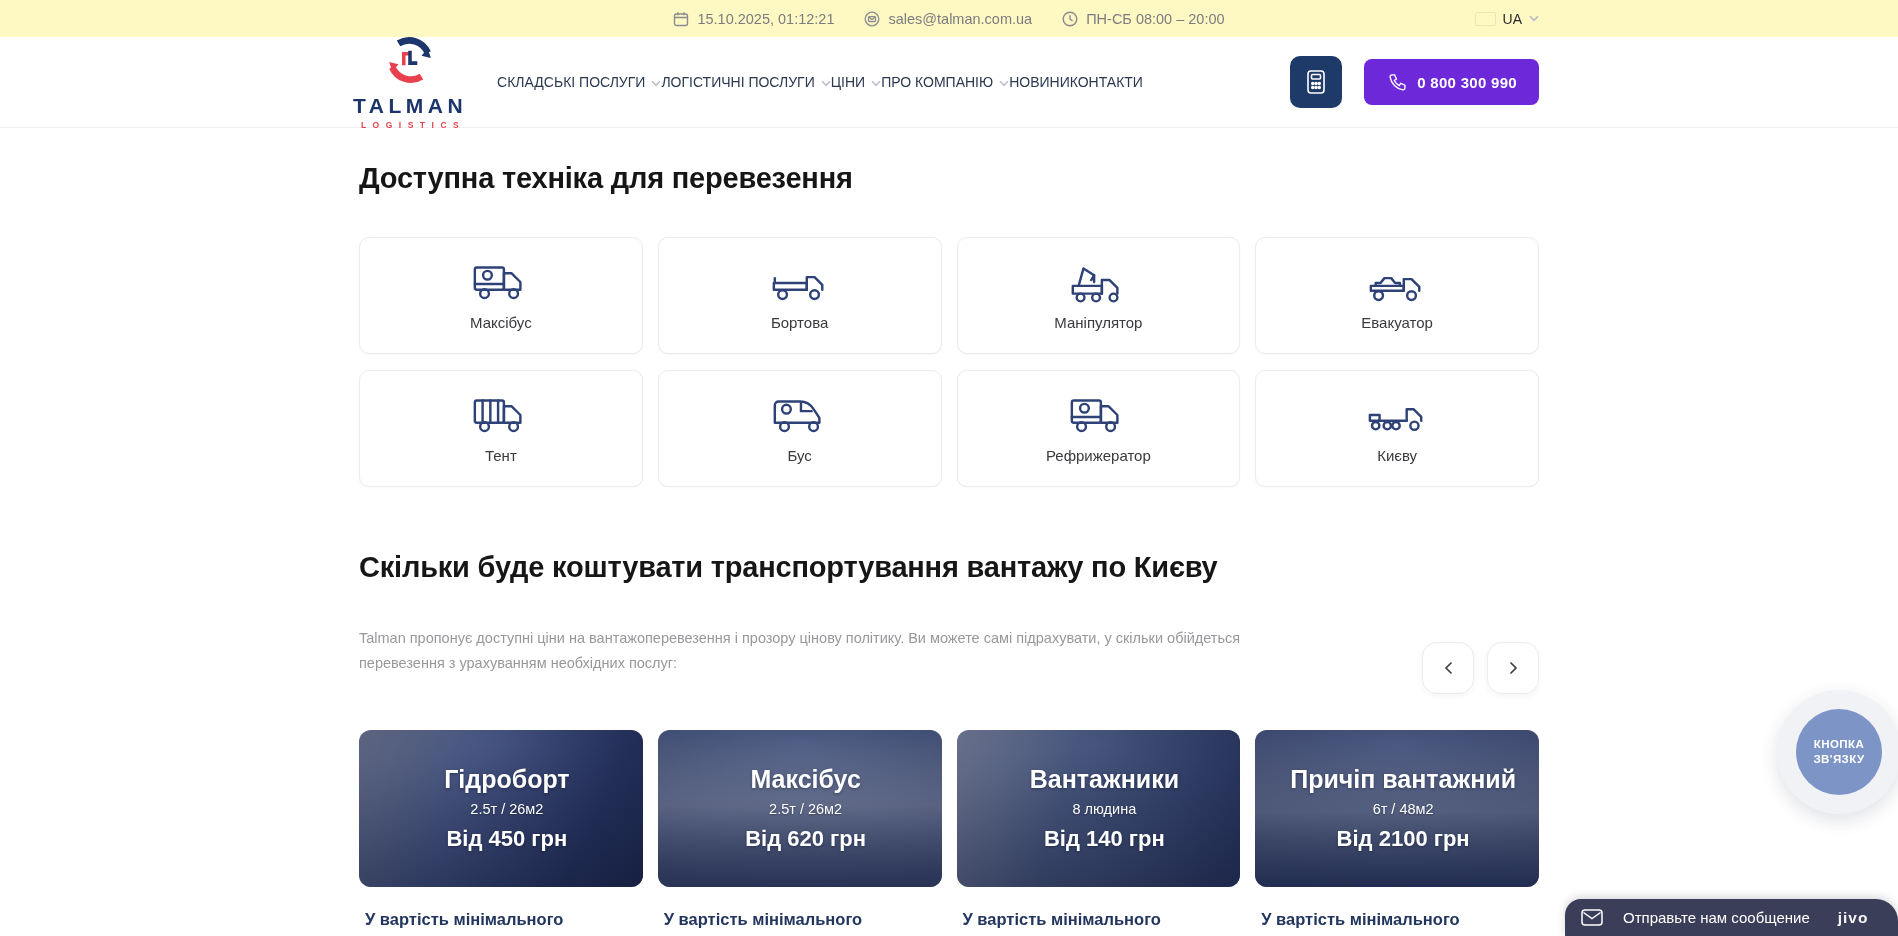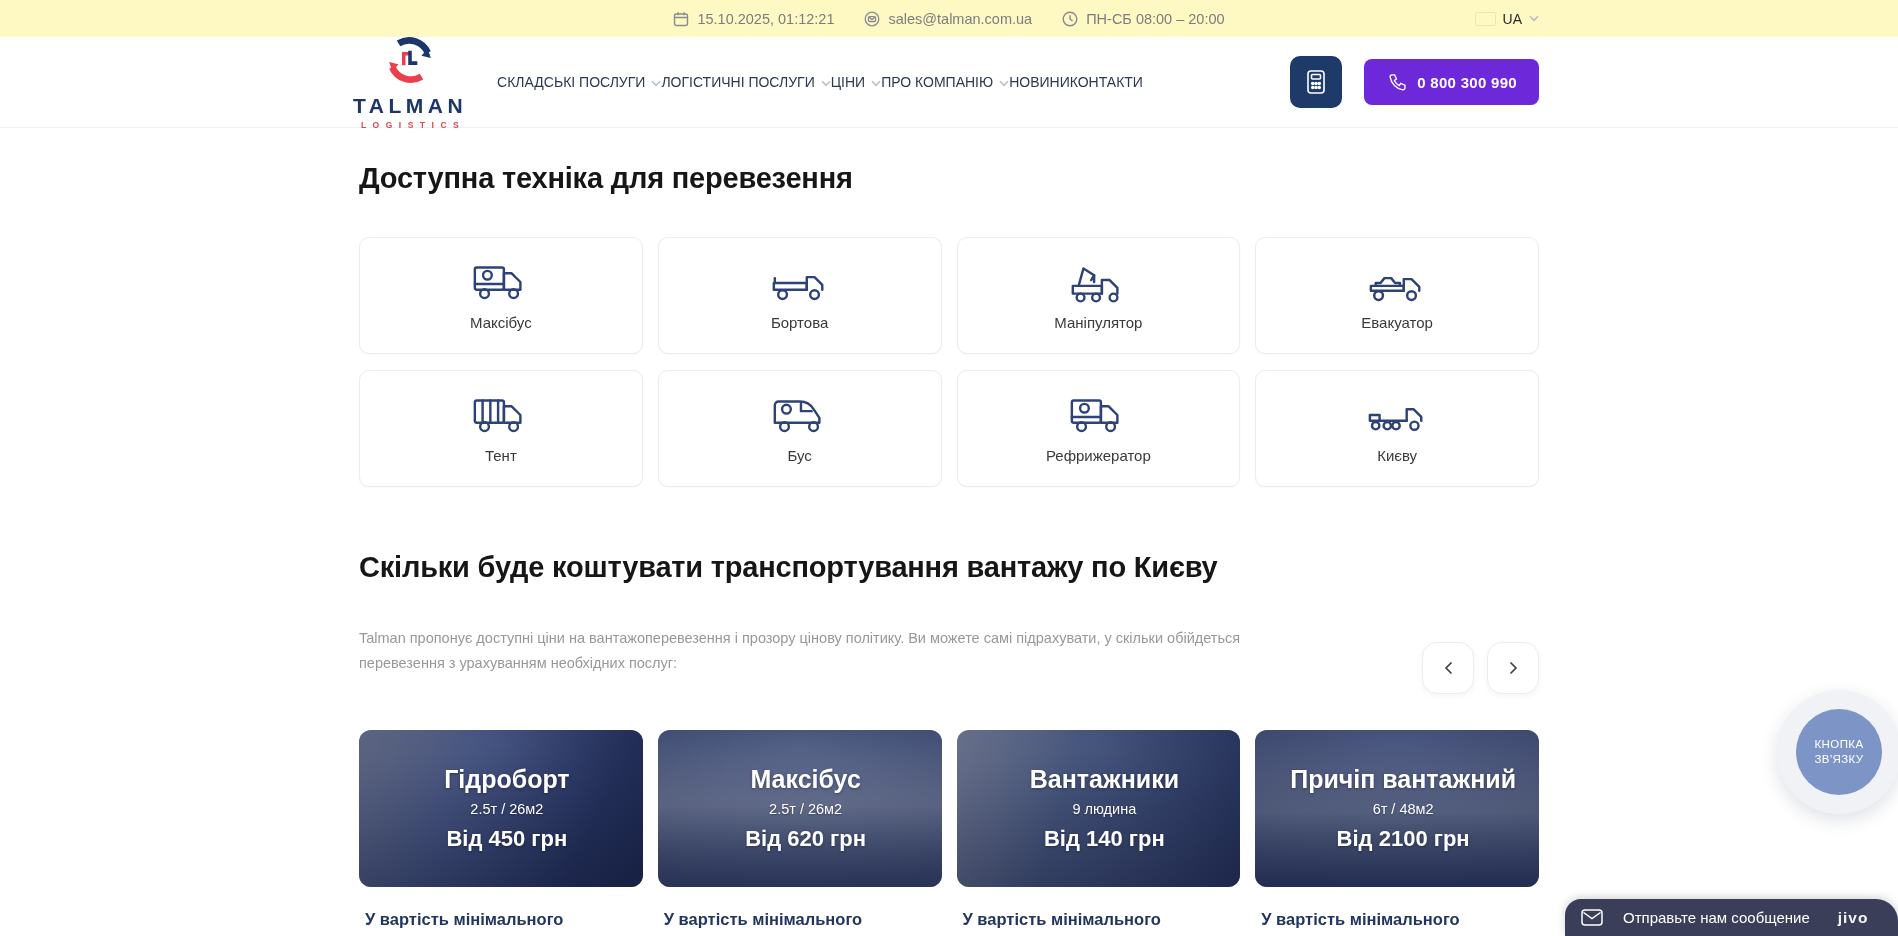--- a/index.html
+++ b/index.html
@@ -70,21 +70,21 @@
   .pname { font-size:25px; font-weight:bold; text-shadow:0 1px 3px rgba(10,16,40,.4); }
   .pspec { font-size:14.5px; margin-top:7px; text-shadow:0 1px 2px rgba(10,16,40,.4); }
   .pprice { font-size:22px; font-weight:bold; margin-top:9px; text-shadow:0 1px 3px rgba(10,16,40,.4); }
   .pnote { padding:21px 6px 0 6px; font-size:16.5px; font-weight:bold; line-height:23px; color:#22355e; }
 
   
   .callback { position:absolute; left:1777px; top:690px; width:124px; height:124px; cursor:pointer; }
   .callback .halo { position:absolute; inset:0; border-radius:50%; background:#f1f2f6; box-shadow:0 6px 18px rgba(30,40,80,.14); }
   .callback .core { position:absolute; left:19px; top:19px; width:86px; height:86px; border-radius:50%;
                     background:#7d95c6; display:flex; flex-direction:column; align-items:center; justify-content:center;
-                    color:#fff; font-size:11.5px; letter-spacing:.4px; line-height:15px; text-align:center; }
+                    color:#fff; font-size:11.5px; letter-spacing:.4px; line-height:15px; text-align:center;font-weight:bold; }
   .jivo { position:absolute; right:0; bottom:0; width:333px; height:37px; background:#3b3e59;
           border-radius:16px 22px 0 0; display:flex; align-items:center; gap:20px; padding:0 16px; cursor:pointer;
           box-shadow:0 -2px 8px rgba(20,25,50,.18); }
   .jivo-text { color:#fff; font-size:15px; }
   .jivo-brand { color:#fff; font-size:15.5px; letter-spacing:1px; margin-left:8px; font-weight:bold; opacity:.95; }
 </style>
 </head>
 <body>
 
 <svg width="0" height="0" style="position:absolute" aria-hidden="true">
@@ -338,21 +338,21 @@
       <div class="pphoto p2">
         <div class="pname">Максібус</div>
         <div class="pspec">2.5т / 26м2</div>
         <div class="pprice">Від 620 грн</div>
       </div>
       <div class="pnote">У вартість мінімального замовлення за 450₴ входить:</div>
     </div>
     <div class="pcard">
       <div class="pphoto p3">
         <div class="pname">Вантажники</div>
-        <div class="pspec">9 людина</div>
+        <div class="pspec">8 людина</div>
         <div class="pprice">Від 140 грн</div>
       </div>
       <div class="pnote">У вартість мінімального замовлення за 450₴ входить:</div>
     </div>
     <div class="pcard">
       <div class="pphoto p4">
         <div class="pname">Причіп вантажний</div>
         <div class="pspec">6т / 48м2</div>
         <div class="pprice">Від 2100 грн</div>
       </div>

